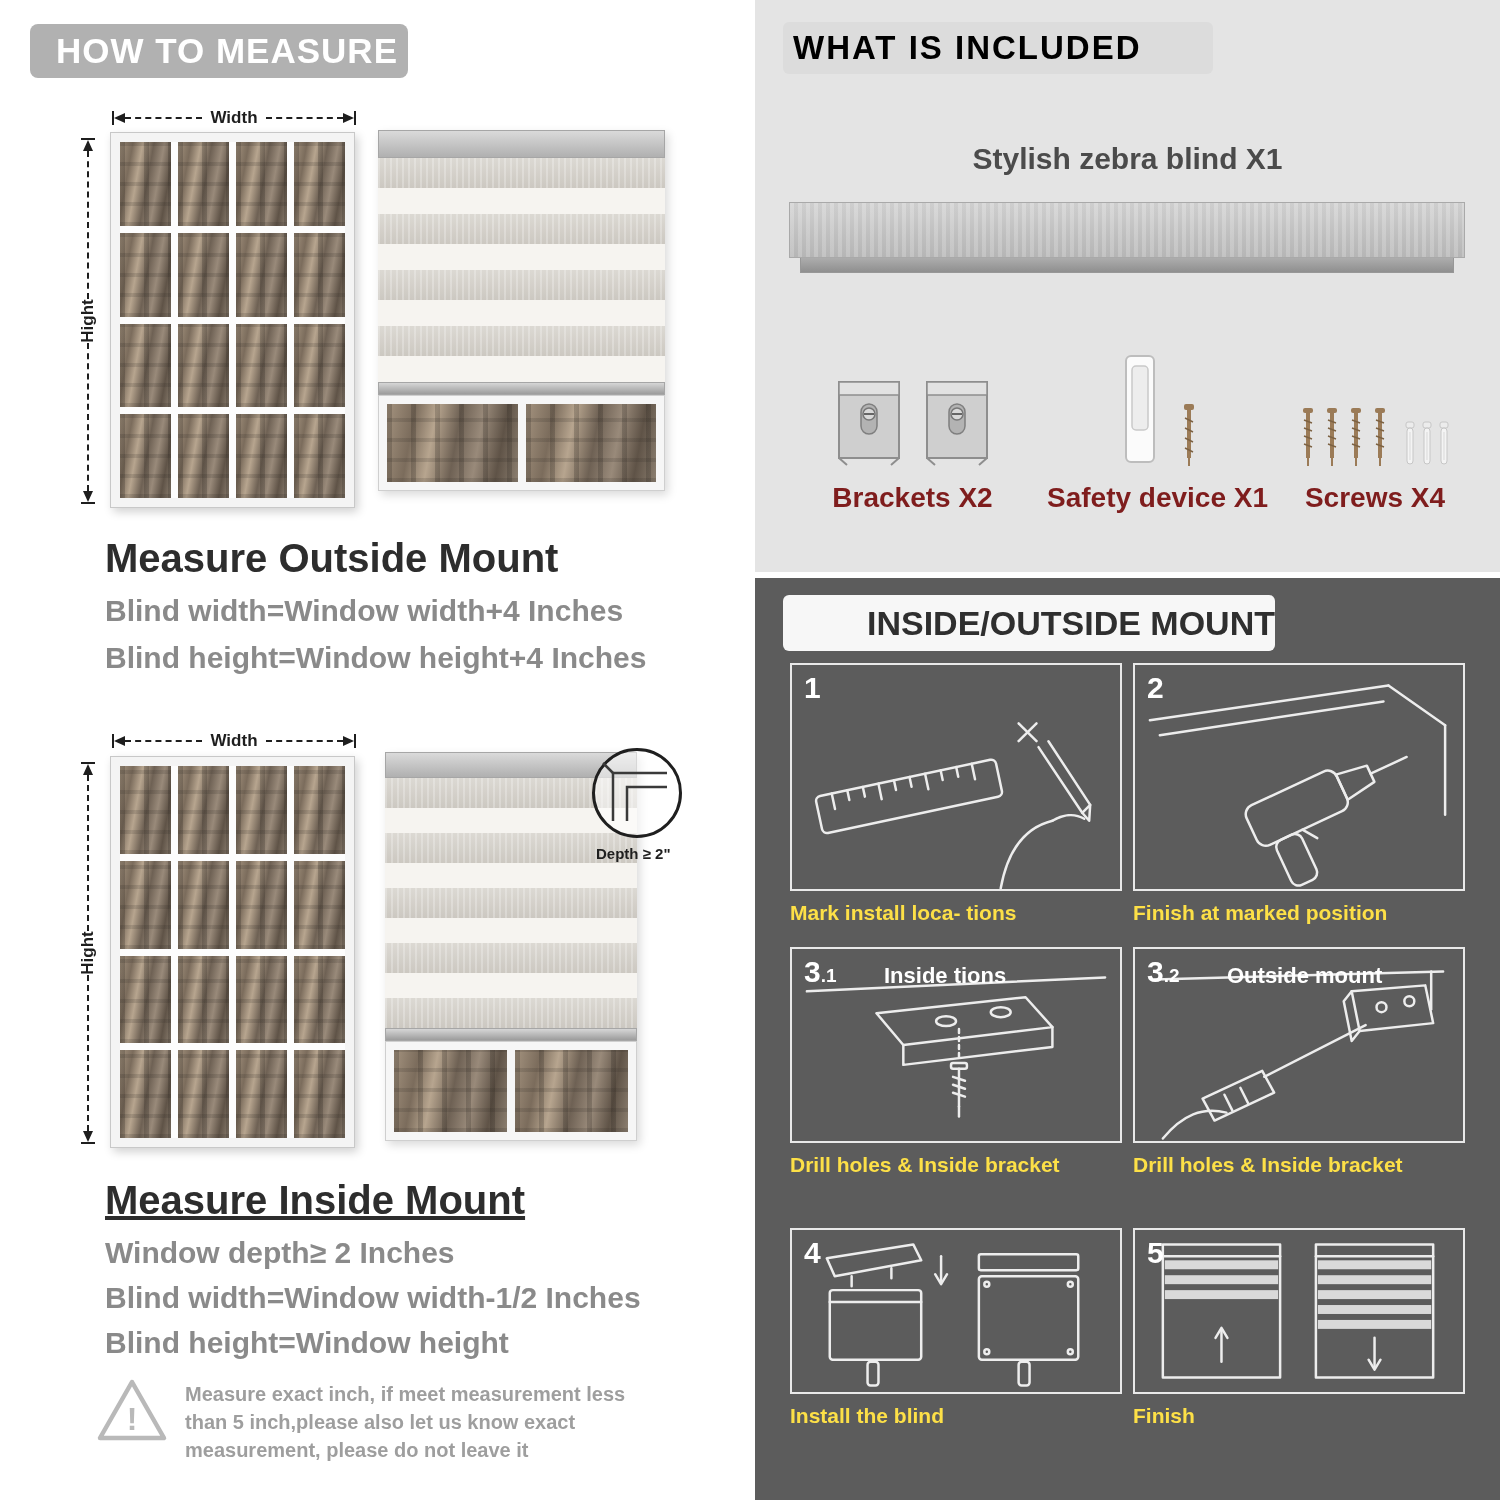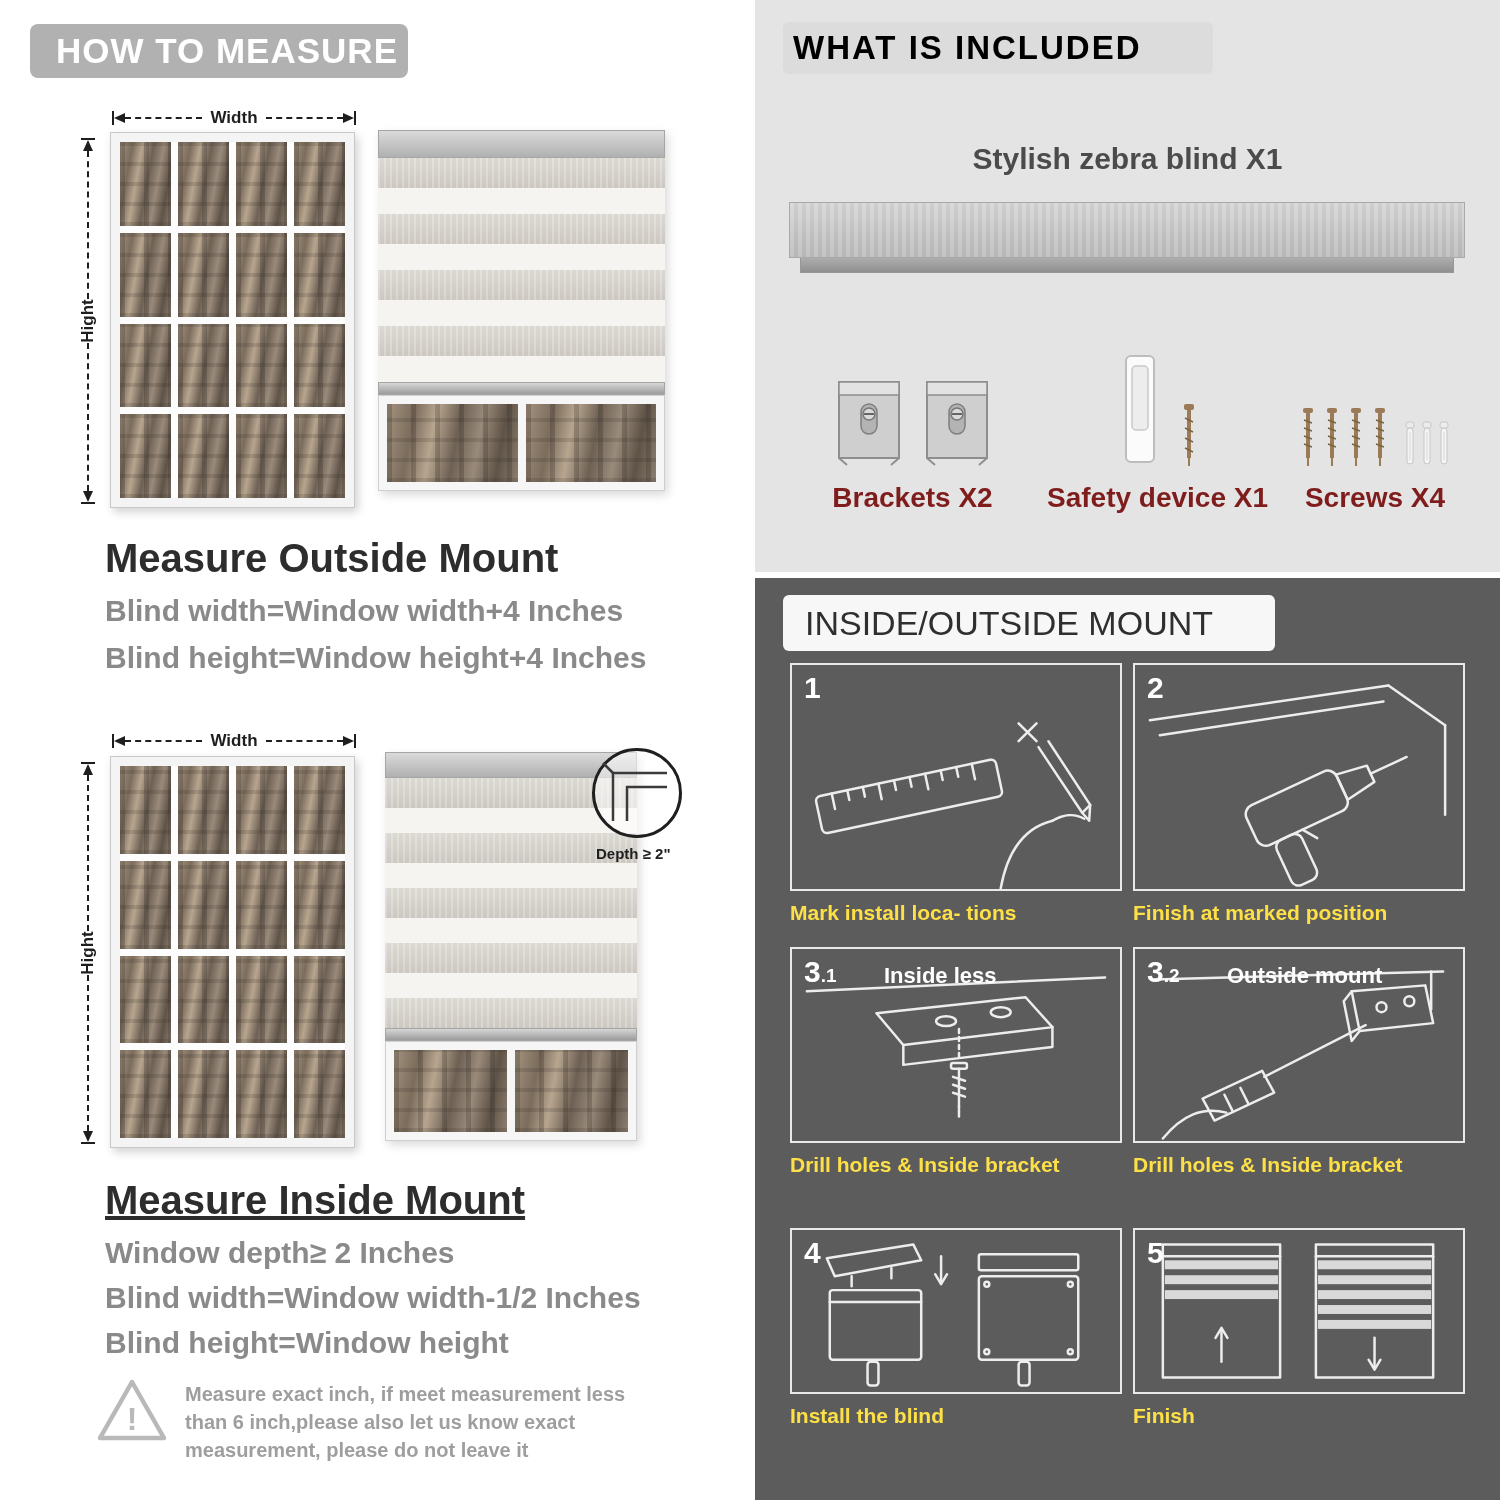--- a/index.html
+++ b/index.html
@@ -64,21 +64,21 @@
     background:repeating-linear-gradient(90deg, rgba(255,255,255,.12) 0 4px, rgba(0,0,0,.03) 4px 8px), linear-gradient(#d5d5d5,#bbbbbb); }
   .rail-lip { height:15px; width:654px; margin:0 auto; background:linear-gradient(#adadad,#8f8f8f);
     border:1px solid #979797; border-top:none; }
   .item { position:absolute; text-align:center; }
   .item-art { display:flex; justify-content:center; align-items:flex-end; height:128px; }
   .item-label { margin-top:14px; font-size:28px; font-weight:bold; color:#7f1d1d; }
 
   
   .panel-dark { position:absolute; left:755px; top:578px; width:745px; height:922px; background:#5c5c5c; }
   .iom-banner { position:absolute; left:28px; top:17px; width:492px; height:56px; background:#f7f7f7;
-    border-radius:6px; color:#2f2f2f; font-size:34px; font-weight:normal; line-height:56px; padding-left:22px; }
+    border-radius:6px; color:#2f2f2f; font-size:34px; font-weight:bold; line-height:56px; padding-left:22px;text-align:right; }
   .card { position:absolute; width:332px; }
   .card-box { border:2px solid #e9e9e9; position:relative; width:100%; }
   .card-num { position:absolute; left:12px; top:6px; color:#fff; font-size:30px; font-weight:bold; z-index:2; }
   .num-sfx { font-size:19px; }
   .card-sub { position:absolute; left:92px; top:14px; color:#fff; font-size:22px; font-weight:bold; z-index:2; }
   .card-art { display:block; width:100%; height:100%; }
   .card-caption { margin-top:10px; color:#fde047; font-size:21px; font-weight:bold; }
   .lineart { stroke:#ededed; stroke-width:2.5; fill:none; stroke-linecap:round; stroke-linejoin:round; }
 </style>
 </head>
@@ -227,21 +227,21 @@
   <div class="gray-line" style="left:105px; top:1326px;">Blind height=Window height</div>
 
   <div class="warn" style="left:95px; top:1376px;">
     <svg width="74" height="68" viewBox="0 0 74 68">
       <path d="M37 6 L69 62 L5 62 Z" fill="none" stroke="#b9b9b9" stroke-width="4.5" stroke-linejoin="round"></path>
       <text x="37" y="54" text-anchor="middle" font-size="32" font-weight="bold" fill="#b9b9b9">!</text>
     </svg>
   </div>
   <div class="note-lines" style="left:185px; top:1380px;">
     <div>Measure exact inch, if meet measurement less</div>
-    <div>than 6 inch,please also let us know exact</div>
+    <div>than 5 inch,please also let us know exact</div>
     <div>measurement, please do not leave it</div>
   </div>
 
   <div class="panel-light">
     <div class="wii-banner">WHAT IS INCLUDED</div>
     <div class="product-label">Stylish zebra blind X1</div>
 
     <div class="headrail">
       <div class="rail-face"></div>
       <div class="rail-lip"></div>
@@ -383,21 +383,21 @@
             </g>
           </g>
         </svg>
       </div>
       <div class="card-caption">Finish at  marked position</div>
     </div>
 
     <div class="card" style="left:35px; top:369px;">
       <div class="card-box" style="height:196px;">
         <span class="card-num"><span>3</span><span class="num-sfx">.1</span></span>
-        <span class="card-sub">Inside less</span>
+        <span class="card-sub">Inside tions</span>
         <svg class="card-art" viewBox="0 0 330 192">
           <g class="lineart">
             <path d="M15 42 L315 28"></path>
             <path d="M85 64 L235 48 L262 78 L112 96 Z"></path>
             <ellipse cx="155" cy="72" rx="10" ry="5"></ellipse>
               <ellipse cx="210" cy="63" rx="10" ry="5"></ellipse>
             <path d="M112 96 L112 116 L262 98 L262 78"></path>
             <line x1="168" y1="80" x2="168" y2="112" stroke-dasharray="4 4"></line>
             <rect x="160" y="114" width="16" height="6" rx="2"></rect>
             <line x1="168" y1="120" x2="168" y2="158"></line>

